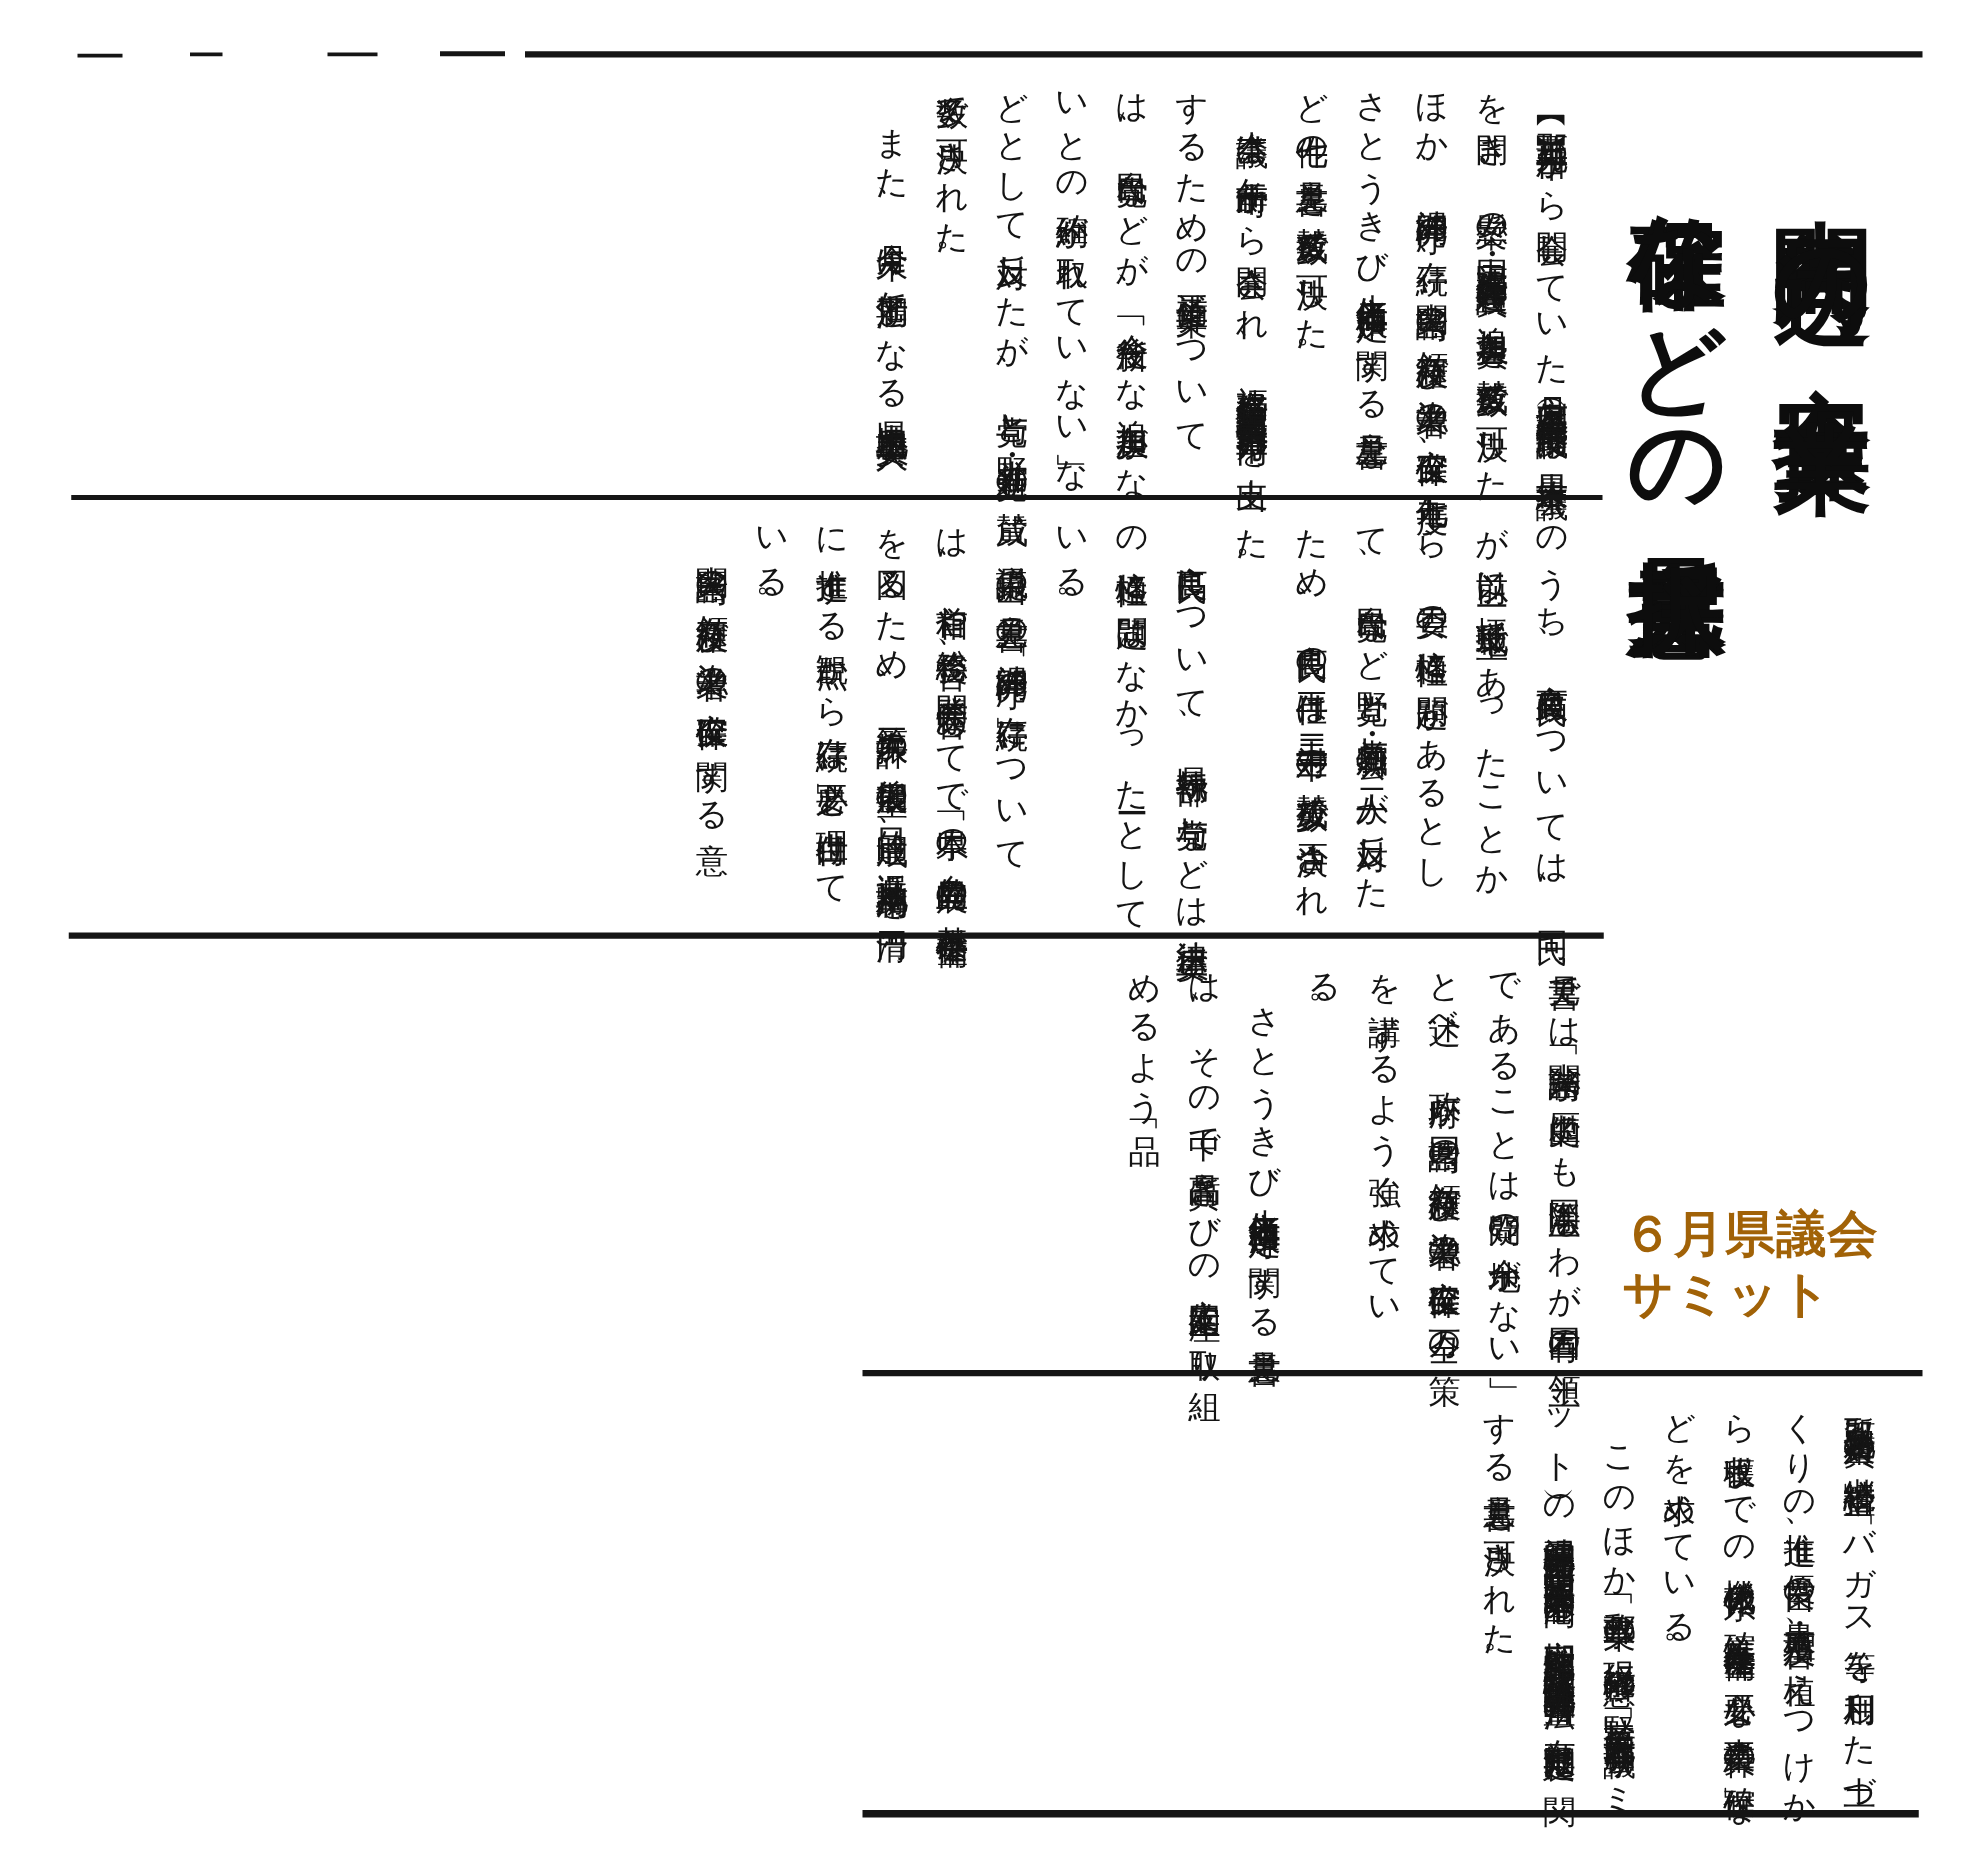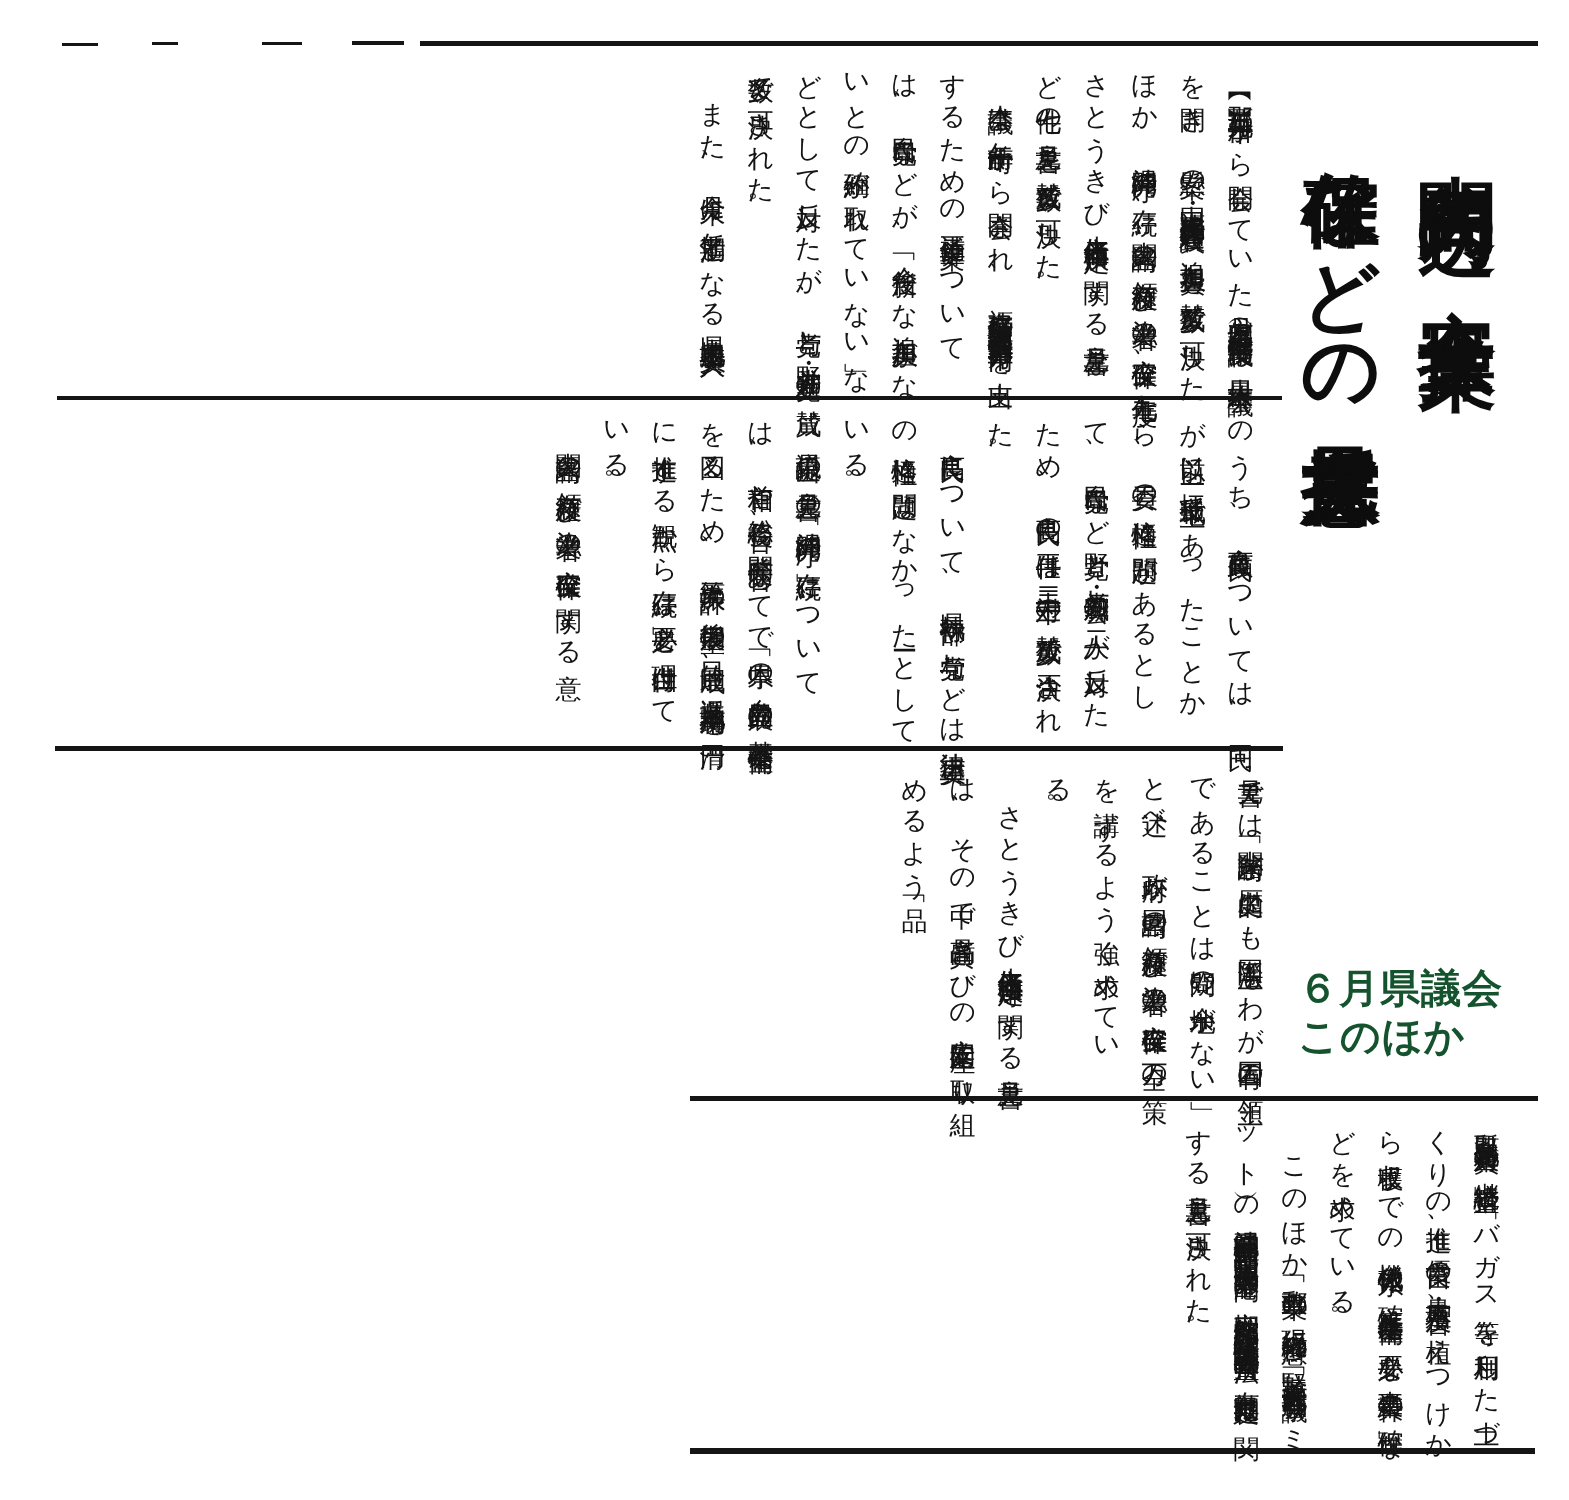--- a/index.html
+++ b/index.html
@@ -46,21 +46,21 @@
   
   .subhead {
     position: absolute;
     left: 1298px;
     top: 964px;
     width: 215px;
     font-weight: bold;
     font-size: 40px;
     line-height: 48px;
     letter-spacing: 1px;
-    color: #14532d;
+    color: #a16207;
     white-space: nowrap;
   }
   
   .body-block {
     position: absolute;
     writing-mode: vertical-rl;
     text-orientation: upright;
     font-size: 26px;
     line-height: 48px;
     letter-spacing: 2px;
@@ -87,21 +87,21 @@
   <div class="rule" style="left:62px;  top:43px; width:36px;  height:3px;"></div>
   <div class="rule" style="left:152px; top:42px; width:26px;  height:3px;"></div>
   <div class="rule" style="left:262px; top:42px; width:40px;  height:3px;"></div>
   <div class="rule" style="left:352px; top:41px; width:52px;  height:4px;"></div>
 
   <div class="headline-col headline-1">尖閣周辺の安全操業</div>
   <div class="headline-col headline-2">確保などの意見書採択</div>
 
   <div class="subhead">
     <div>６月県議会</div>
-    <div>このほか</div>
+    <div>サミット</div>
   </div>
 
   <div class="body-block block1">
     <p class="indent">【那覇】先月二十日から開会していた六月定例県議会（友寄信助議長）は十日最終本会議を開き、懸案の中国・福建友好会館建設費の追加負担費を賛成多数で可決したほか、沖縄開発庁の存続、尖閣諸島の領有権及び漁業者の安全確保、九七年度さとうきび生産者価格決定に関する意見書など七件の意見書を賛成多数で可決した。</p>
     <p class="indent">本会議は午前十時から開会され、福建友好会館建設追加負担費八千四百五十万円を支出するための補正予算案については、自民党などが、「今後新たな追加負担がないとの確約が取れていない」などとして反対したが、与党と野党・新進党の賛成多数で可決された。</p>
     <p class="indent">また、今月末に任期満了となる県土地収用委員二人</p>
   </div>
 
   <div class="rule" style="left:57px; top:396px; width:1225px; height:4px;"></div>
 

